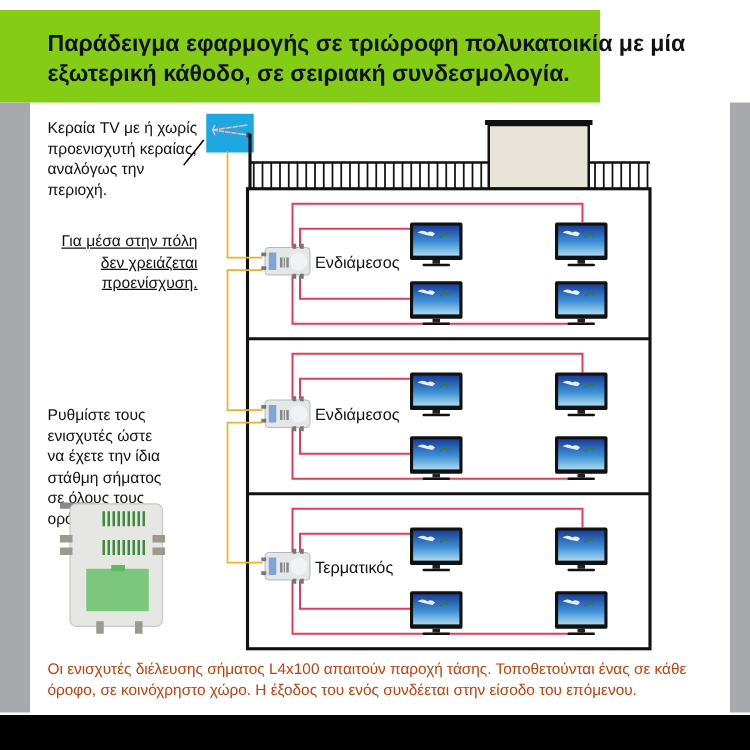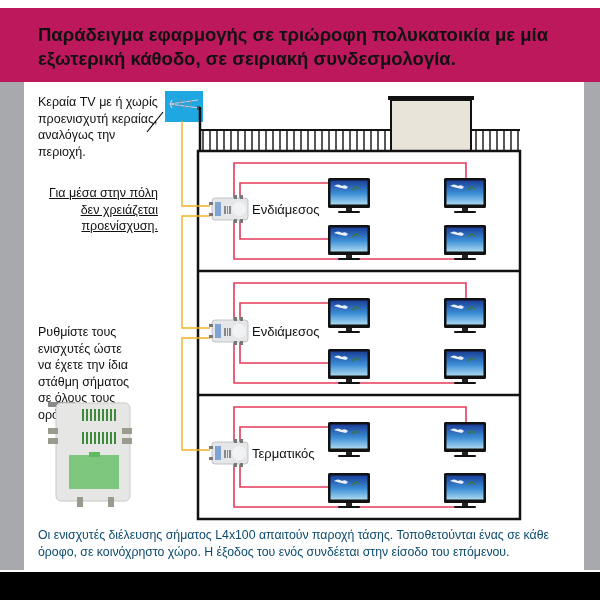--- a/index.html
+++ b/index.html
@@ -1,27 +1,27 @@
 <!DOCTYPE html>
 <html><head>
 <meta charset="utf-8">
 <style>
   html,body{margin:0;padding:0;}
   body{width:600px;height:600px;position:relative;overflow:hidden;background:#fff;font-family:"Liberation Sans",sans-serif;}
-  .header{position:absolute;left:0;top:8px;width:600px;height:74px;background:#be185d;}
+  .header{position:absolute;left:0;top:8px;width:480px;height:74px;background:#84cc16;}
   .header-title{position:absolute;left:38px;top:15px;width:560px;font-size:18.5px;font-weight:bold;line-height:24px;color:#111;}
   .side-left{position:absolute;left:0;top:82px;width:24px;height:488px;background:#a8a9ad;}
   .side-right{position:absolute;left:584px;top:82px;width:16px;height:488px;background:#a8a9ad;}
   .top-strip{position:absolute;left:0;top:0;width:600px;height:8px;background:#fff;}
   .bottom-bar{position:absolute;left:0;top:572px;width:600px;height:28px;background:#000;}
   .note{position:absolute;font-size:12.5px;line-height:16.5px;color:#111;}
   .note-antenna{left:38px;top:94px;width:120px;text-align:left;}
   .note-city{left:38px;top:185px;width:120px;text-align:right;text-decoration:underline;}
   .note-adjust{left:38px;top:280px;width:100px;text-align:left;margin-top:44px;}
-  .footer-text{position:absolute;left:38px;top:527px;width:545px;font-size:12.3px;line-height:17px;color:#0c4a6e;}
+  .footer-text{position:absolute;left:38px;top:527px;width:545px;font-size:12.3px;line-height:17px;color:#c2410c;}
   svg#diagram{position:absolute;left:0;top:0;}
   .floor-label{font-family:"Liberation Sans",sans-serif;font-size:13px;fill:#111;}
 </style>
 </head>
 <body>
 
 <div class="top-strip"></div>
 <div class="header">
   <div class="header-title">Παράδειγμα εφαρμογής σε τριώροφη πολυκατοικία με μία εξωτερική κάθοδο, σε σειριακή συνδεσμολογία.</div>
 </div>

